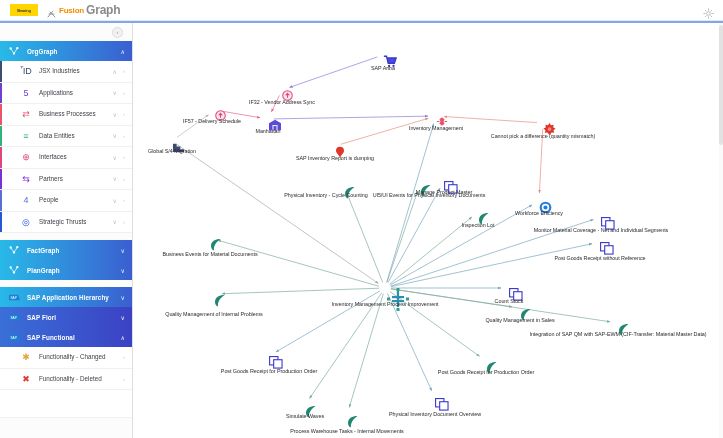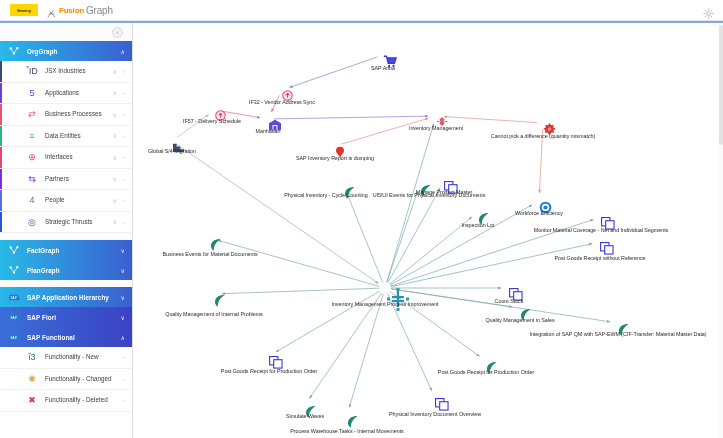--- a/index.html
+++ b/index.html
@@ -20,21 +20,21 @@
   .brand-box {
     margin-left: 10px;
     width: 28px; height: 12px; background: #ffd500;
     display: flex; align-items: center; justify-content: center;
     border-radius: 1px;
   }
   .brand-box span { font-size: 4px; font-weight: bold; color: #3b3b3b; letter-spacing: -0.2px; }
   .logo-wrap { margin-left: 9px; display: flex; align-items: center; gap: 2px; }
   .logo-mark { width: 10px; height: 10px; position: relative; }
   .logo-fusion { font-size: 8px; font-weight: bold; color: #f28c00; letter-spacing: -0.2px; }
-  .logo-graph { font-size: 10px; color: #8a8a8a; letter-spacing: -0.2px; }
+  .logo-graph { font-size: 12px; color: #8a8a8a; letter-spacing: -0.2px; font-weight: bold; }
   .header-right { margin-left: auto; margin-right: 9px; display: flex; align-items: center; }
   .hdr-icon { width: 11px; height: 11px; opacity: .55; cursor: pointer; }
   .blue-rule {
     position: absolute; top: 21px; left: 0; width: 723px; height: 2px;
     background: #7fa8e8;
   }
 
   
   .sidebar {
     position: absolute; top: 23px; left: 0; width: 133px; height: 415px;
@@ -59,21 +59,21 @@
   .sec-header .sec-lbl { font-size: 6.3px; font-weight: bold; letter-spacing: .1px; flex: 1; }
   .sec-header .sec-car { font-size: 6px; opacity: .9; }
 
   .nav-item {
     height: 21.5px; display: flex; align-items: center;
     padding: 0 7px 0 0; background: #ffffff;
     border-bottom: 1px solid #f0f0f0; cursor: pointer; position: relative;
   }
   .nav-item .accent { width: 2px; height: 100%; }
   .nav-item .ico {
-    width: 18px; min-width:18px; margin-left: 21px; display: flex; align-items: center; justify-content: center;
+    width: 18px; min-width:18px; margin-left: 15px; display: flex; align-items: center; justify-content: center;
     font-size: 9px;
   }
   .nav-item .lbl { font-size: 6.3px; color: #3c3c46; flex: 1; padding-left: 4px; line-height: 1.22; }
   .nav-item .car { font-size: 6px; color: #c2c2c2; margin-left: 2px; }
   .nav-item .arw { font-size: 6px; color: #c9c9c9; margin-left: 6px; }
   .gap { height: 7px; background: #fcfcfc; }
   .tall { height: 28px; }
 
   
   .canvas {
@@ -244,27 +244,20 @@
         </div>
         <div class="sec-header deep">
           <span class="sec-ico">
             <svg width="12" height="7" viewBox="0 0 24 12">
               <path d="M0 0h20l4 12H0z" fill="#1b7fd4"></path>
               <text x="3" y="9" font-size="7" fill="#fff" font-family="Liberation Sans">SAP</text>
             </svg>
           </span>
           <span class="sec-lbl">SAP Functional</span>
           <span class="sec-car">∧</span>
-        </div>
-        <div class="nav-item">
-          <span class="accent" style="background:#ffffff"></span>
-          <span class="ico" style="color:#16806b">ἴ3</span>
-          <span class="lbl">Functionality - New</span>
-          <span class="car"></span>
-          <span class="arw">›</span>
         </div>
         <div class="nav-item">
           <span class="accent" style="background:#ffffff"></span>
           <span class="ico" style="color:#e8a33d">✱</span>
           <span class="lbl">Functionality - Changed</span>
           <span class="car"></span>
           <span class="arw">›</span>
         </div>
         <div class="nav-item">
           <span class="accent" style="background:#ffffff"></span>

